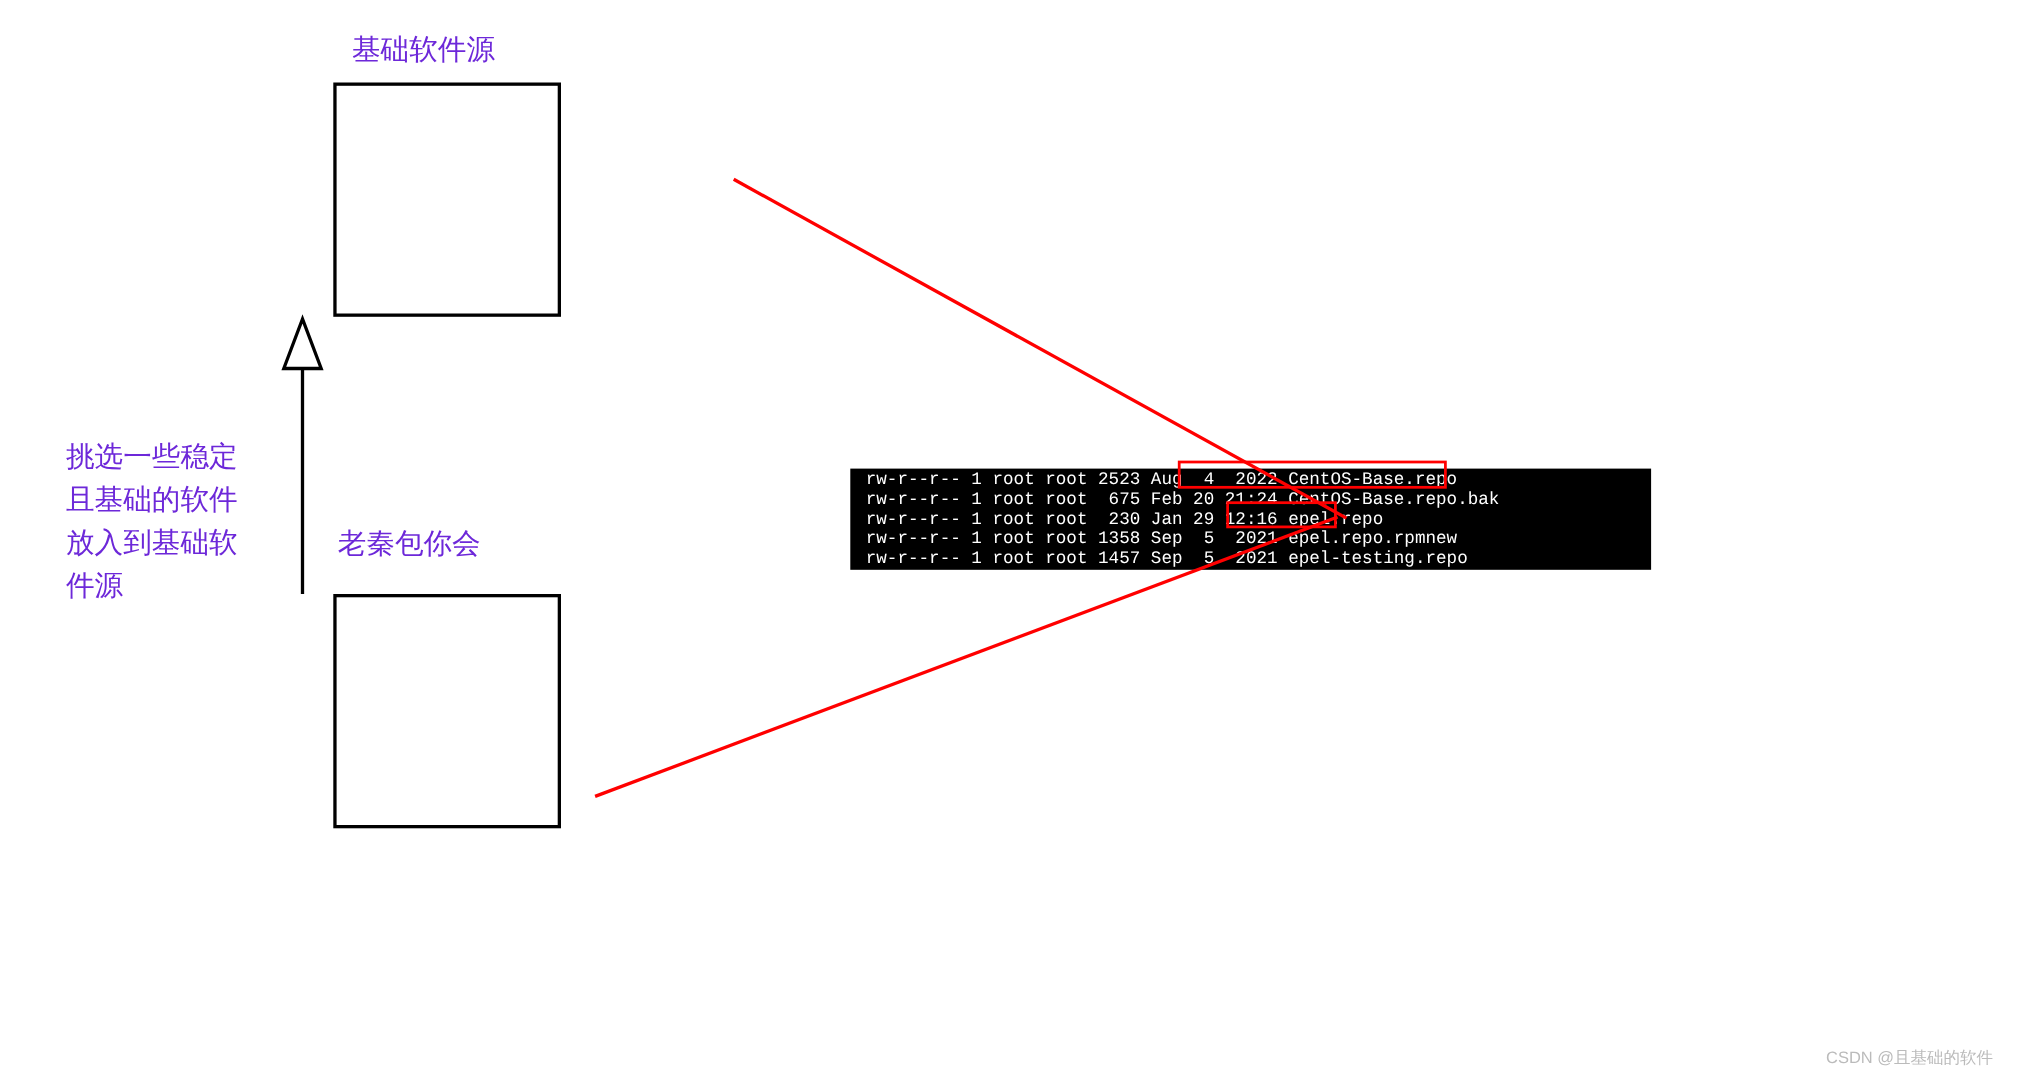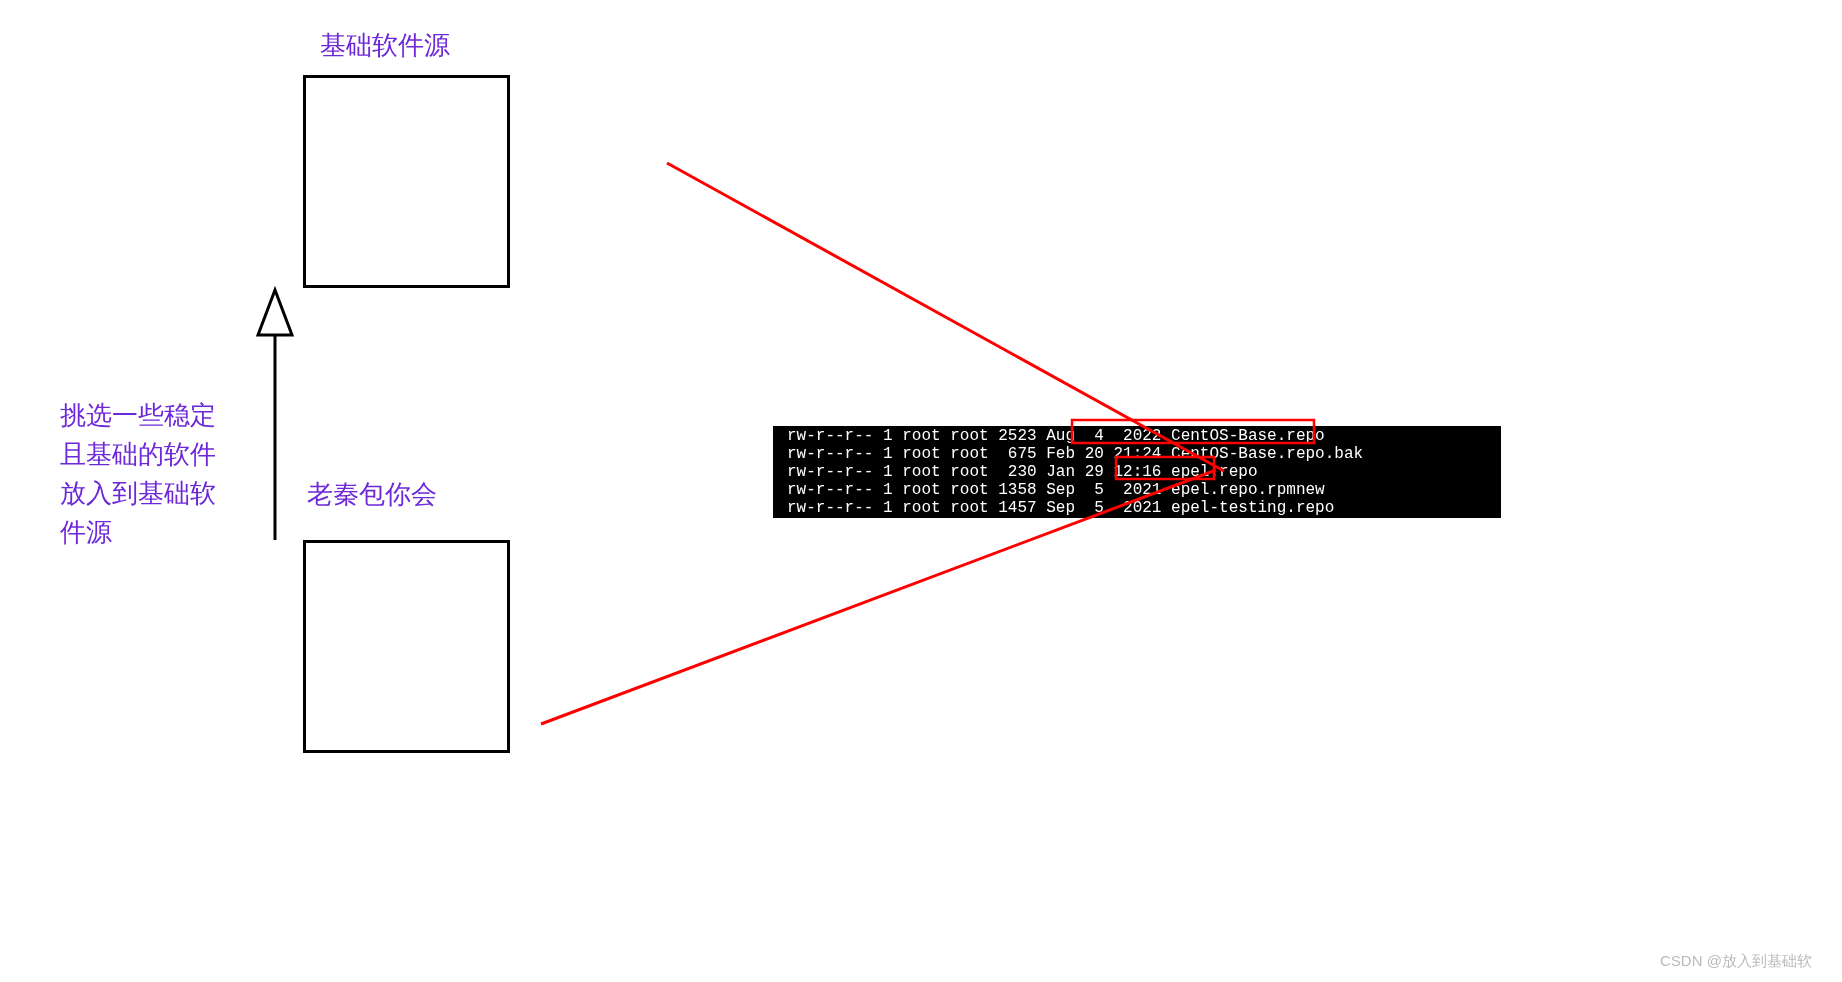--- a/index.html
+++ b/index.html
@@ -77,13 +77,13 @@
 
   <line x1="667" y1="163" x2="1224" y2="471" stroke="#ff0000" stroke-width="3"></line>
 
   <line x1="541" y1="724" x2="1216" y2="470" stroke="#ff0000" stroke-width="3"></line>
 
   <rect x="1072" y="420" width="242" height="23" fill="none" stroke="#ff0000" stroke-width="2.5"></rect>
 
   <rect x="1116" y="457" width="98" height="22" fill="none" stroke="#ff0000" stroke-width="2.5"></rect>
 </svg>
 
-<div class="watermark" style="left:1660px; top:952px;">CSDN @放入到基础软</div>
+<div class="watermark" style="left:1660px; top:952px;">CSDN @且基础的软件</div>
 
 </body></html>

